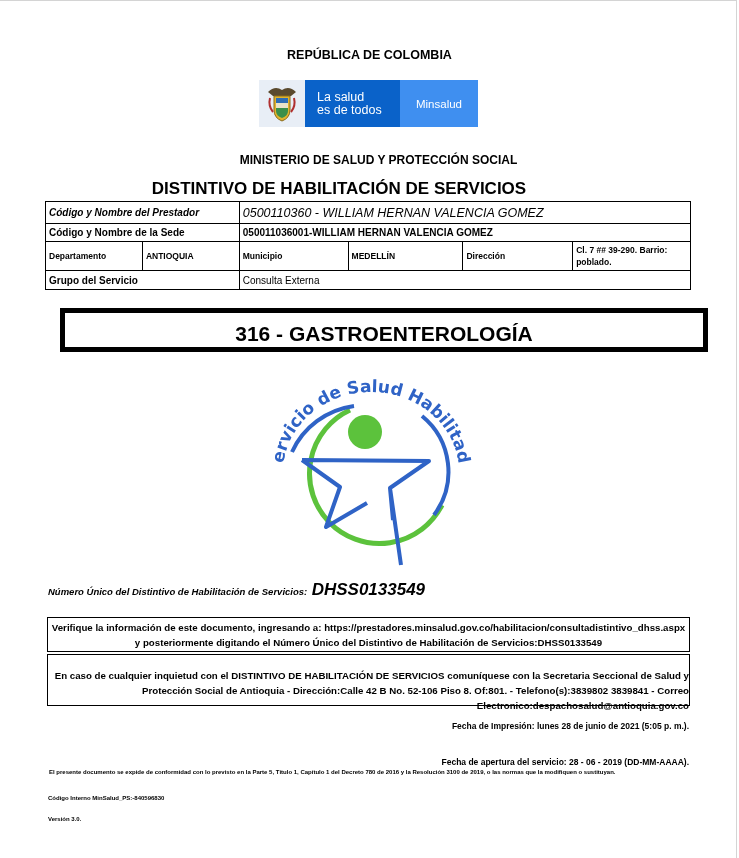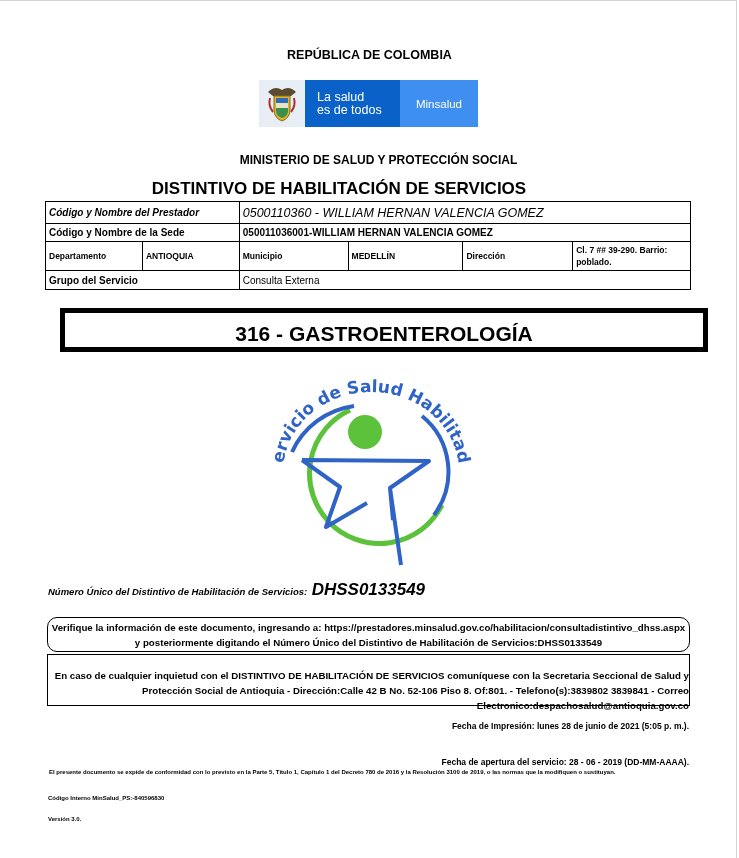--- a/index.html
+++ b/index.html
@@ -35,21 +35,21 @@
   #service-box { left: 44px; top: 308px; width: 648px; height: 44px; border: 5px solid #000; box-sizing: border-box; display: flex; align-items: center; justify-content: center; margin-left: 16px; }
   #service-box span { font-size: 21px; font-weight: bold; margin-top: 8px; }
 
   #seal { left: 262px; top: 370px; width: 216px; height: 200px; }
 
   #numero-unico { left: 48px; top: 580px; font-style: italic; font-weight: bold; }
   #numero-unico .lbl { font-size: 9.5px; }
   #numero-unico .val { font-size: 17px; }
 
   .notice { position: absolute; left: 47px; width: 643px; border: 1px solid #000; box-sizing: border-box; font-size: 9.7px; font-weight: bold; text-align: center; line-height: 15px; }
-  #verify-box { top: 617px; height: 35px; padding-top: 2px; border-radius: 10px; }
+  #verify-box { top: 617px; height: 35px; padding-top: 2px; }
   #contact-box { top: 654px; height: 52px; padding-top: 13px; text-align: right; }
 
   .right-note { position: absolute; right: 50px; font-size: 8.5px; font-weight: bold; text-align: right; }
   #fecha-apertura { top: 757px; }
   #fecha-impresion { top: 721px; }
   #legal-note { left: 49px; top: 769px; font-size: 6px; font-weight: bold; }
   #codigo-interno { left: 48px; top: 795px; font-size: 6px; font-weight: bold; }
   #version { left: 48px; top: 816px; font-size: 6px; font-weight: bold; }
 </style>
 </head>

